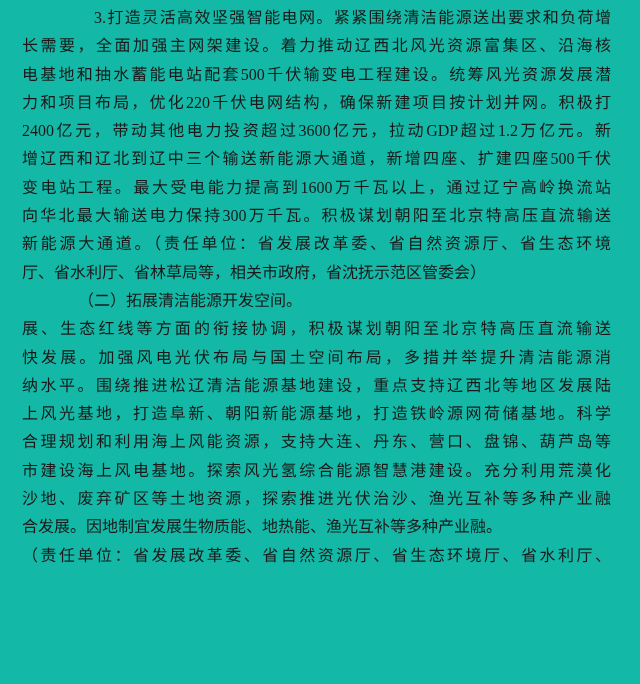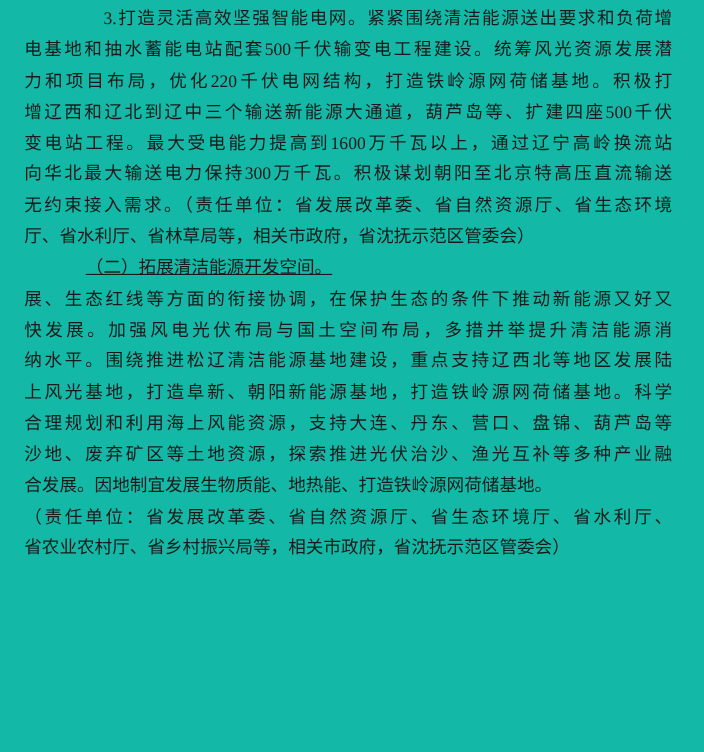--- a/index.html
+++ b/index.html
@@ -35,51 +35,52 @@
   .line.no-just {
     text-align: right;
     text-align-last: left;
     -moz-text-align-last: left;
   }
   .line.ind-num {
     text-indent: 4.5em; 
   }
   .line.ind-sec {
     text-indent: 3.5em; 
-    text-decoration: underline;
   }
 </style>
 </head>
 <body>
 
 <div class="page">
 
   <div class="para">
     <div class="line ind-num">3.打造灵活高效坚强智能电网。紧紧围绕清洁能源送出要求和负荷增</div>
+    <div class="line">长需要，全面加强主网架建设。着力推动辽西北风光资源富集区、沿海核</div>
     <div class="line">电基地和抽水蓄能电站配套500千伏输变电工程建设。统筹风光资源发展潜</div>
-    <div class="line">力和项目布局，优化220千伏电网结构，打造铁岭源网荷储基地。积极打</div>
-    <div class="line">增辽西和辽北到辽中三个输送新能源大通道，葫芦岛等、扩建四座500千伏</div>
+    <div class="line">力和项目布局，优化220千伏电网结构，确保新建项目按计划并网。积极打</div>
+    <div class="line">2400亿元，带动其他电力投资超过3600亿元，拉动GDP超过1.2万亿元。新</div>
+    <div class="line">增辽西和辽北到辽中三个输送新能源大通道，新增四座、扩建四座500千伏</div>
     <div class="line">变电站工程。最大受电能力提高到1600万千瓦以上，通过辽宁高岭换流站</div>
     <div class="line">向华北最大输送电力保持300万千瓦。积极谋划朝阳至北京特高压直流输送</div>
-    <div class="line">无约束接入需求。（责任单位：省发展改革委、省自然资源厅、省生态环境</div>
+    <div class="line">新能源大通道。（责任单位：省发展改革委、省自然资源厅、省生态环境</div>
     <div class="line no-just">厅、省水利厅、省林草局等，相关市政府，省沈抚示范区管委会）</div>
   </div>
 
   <div class="para">
     <div class="line ind-sec no-just">（二）拓展清洁能源开发空间。</div>
   </div>
 
   <div class="para">
-    <div class="line">展、生态红线等方面的衔接协调，在保护生态的条件下推动新能源又好又</div>
+    <div class="line">展、生态红线等方面的衔接协调，积极谋划朝阳至北京特高压直流输送</div>
     <div class="line">快发展。加强风电光伏布局与国土空间布局，多措并举提升清洁能源消</div>
     <div class="line">纳水平。围绕推进松辽清洁能源基地建设，重点支持辽西北等地区发展陆</div>
     <div class="line">上风光基地，打造阜新、朝阳新能源基地，打造铁岭源网荷储基地。科学</div>
     <div class="line">合理规划和利用海上风能资源，支持大连、丹东、营口、盘锦、葫芦岛等</div>
+    <div class="line">市建设海上风电基地。探索风光氢综合能源智慧港建设。充分利用荒漠化</div>
     <div class="line">沙地、废弃矿区等土地资源，探索推进光伏治沙、渔光互补等多种产业融</div>
-    <div class="line no-just">合发展。因地制宜发展生物质能、地热能、打造铁岭源网荷储基地。</div>
+    <div class="line no-just">合发展。因地制宜发展生物质能、地热能、渔光互补等多种产业融。</div>
   </div>
 
   <div class="para">
     <div class="line">（责任单位：省发展改革委、省自然资源厅、省生态环境厅、省水利厅、</div>
-    <div class="line no-just">省农业农村厅、省乡村振兴局等，相关市政府，省沈抚示范区管委会）</div>
   </div>
 
 </div>
 
 </body></html>

